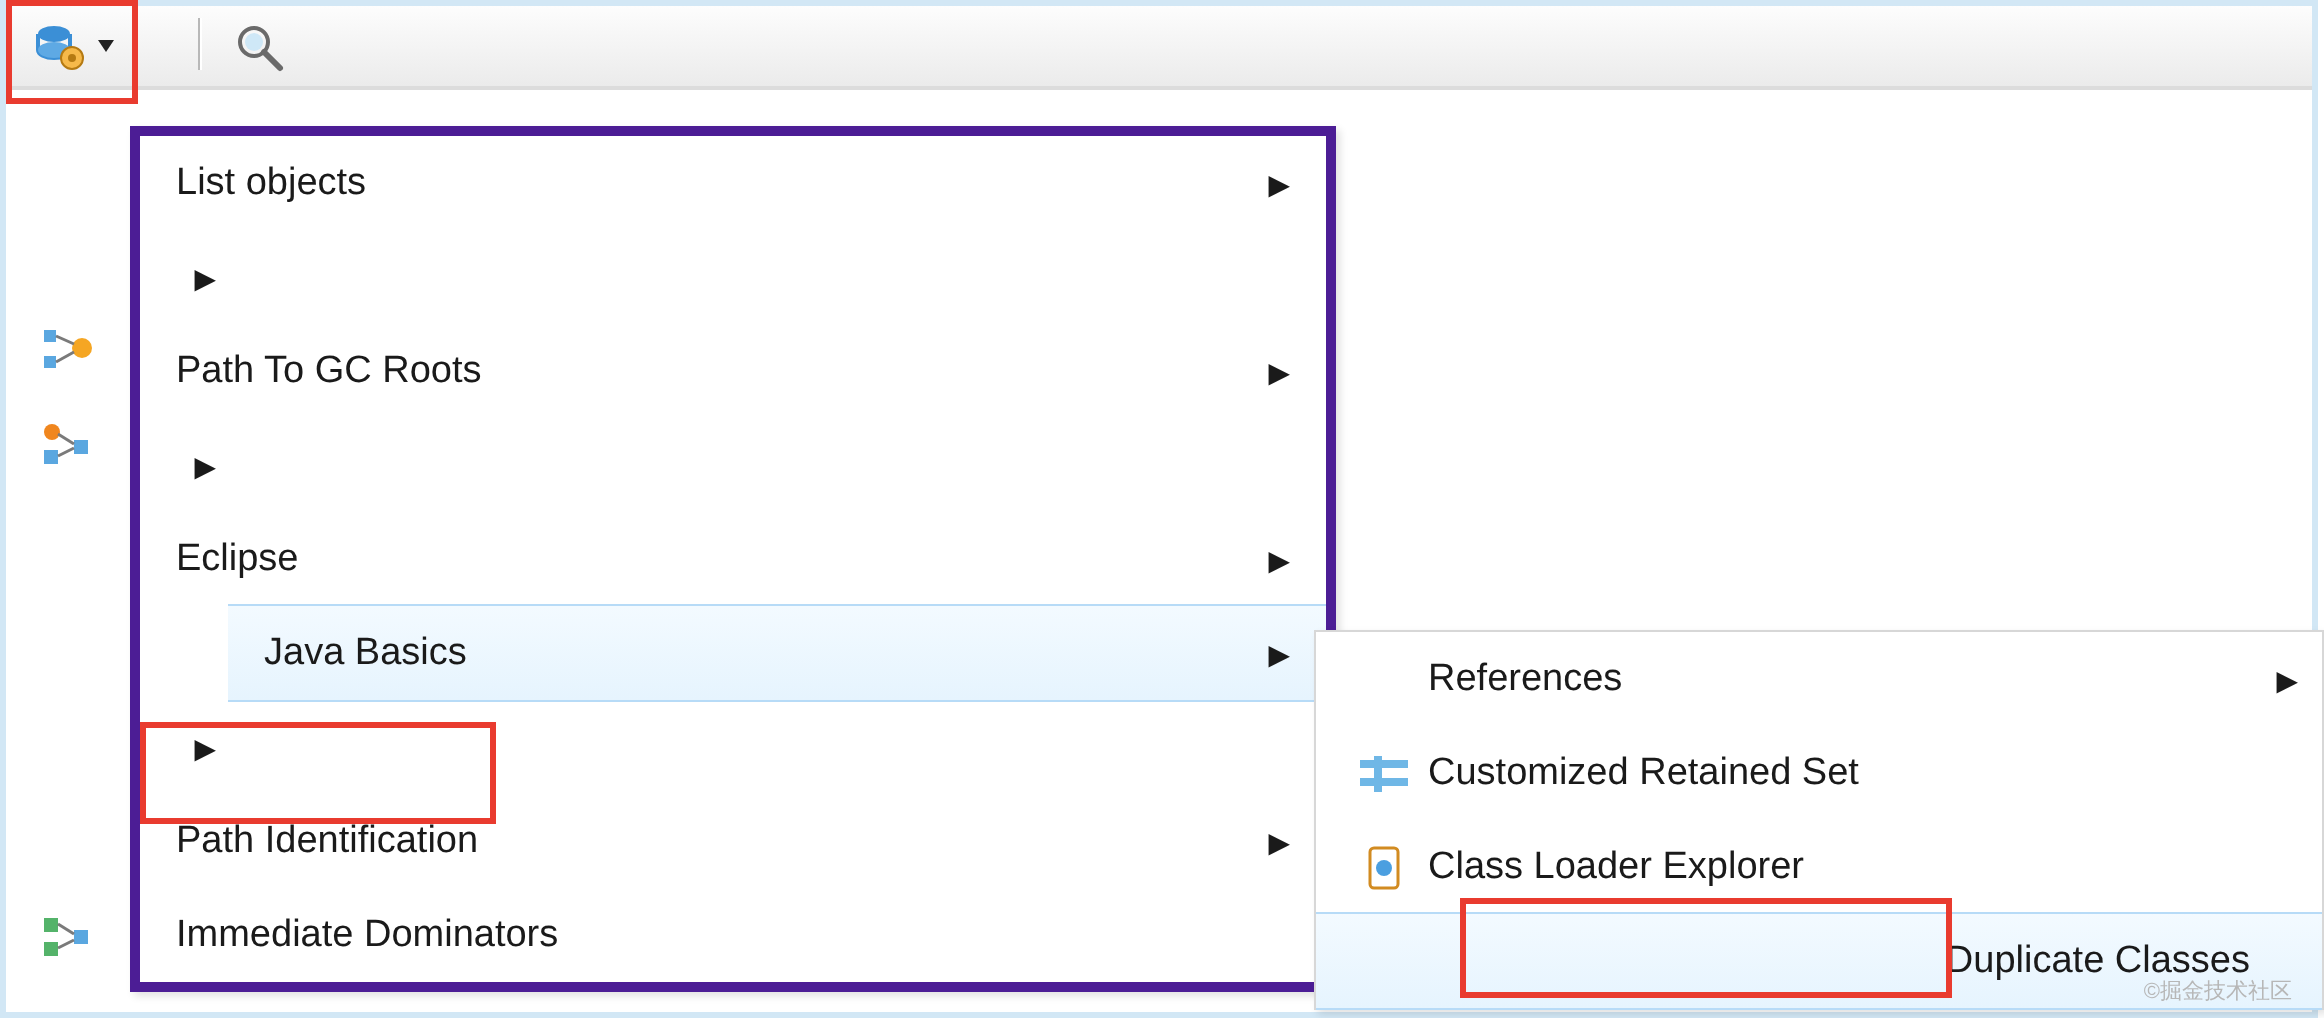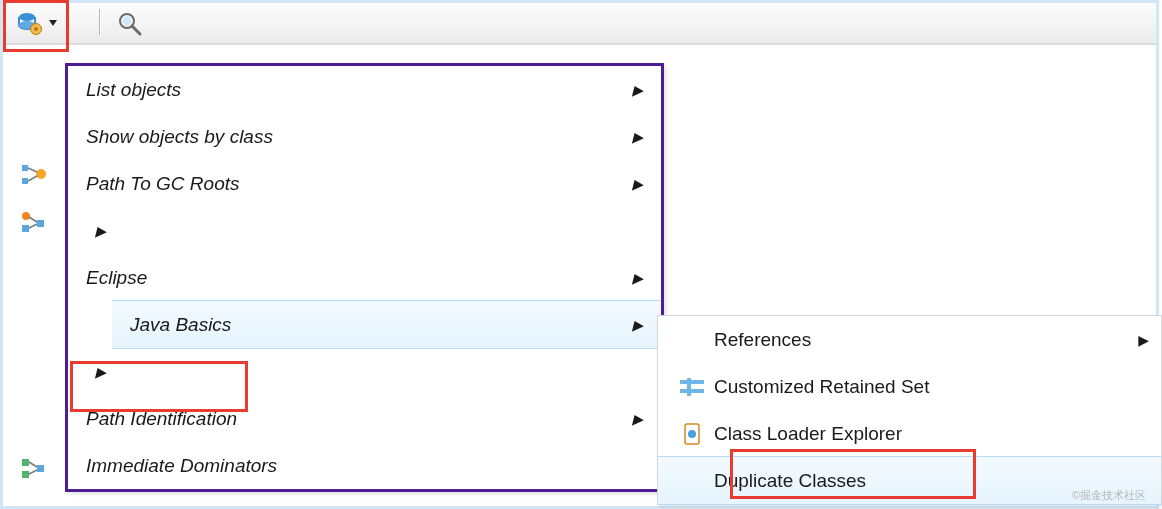--- a/index.html
+++ b/index.html
@@ -13,36 +13,36 @@
   .tool-btn{position:absolute;top:0;left:6px;width:56px;height:40px;display:flex;align-items:center;justify-content:center;gap:6px;}
   .redbox-toolbar{position:absolute;left:0;top:-3px;width:60px;height:46px;border:3px solid #e93b2f;pointer-events:none;}
   .separator{position:absolute;left:96px;top:6px;width:0;height:26px;border-left:1px solid #b8b8b8;border-right:1px solid #fff;}
   .search-btn{position:absolute;left:110px;top:4px;width:34px;height:34px;display:flex;align-items:center;justify-content:center;}
 
   
   .icon-col{position:absolute;left:0;top:44px;width:60px;bottom:0;}
   .icon-slot{width:60px;height:48px;display:flex;align-items:center;justify-content:center;}
 
   
-  .menu{position:absolute;left:62px;top:60px;width:593px;border:3px solid #4c1d95;
-        box-shadow:2px 2px 4px rgba(0,0,0,.12);background:#fff;font-style:italic;}
+  .menu{position:absolute;left:62px;top:60px;width:593px;border:5px solid #4c1d95;
+        box-shadow:2px 2px 4px rgba(0,0,0,.12);background:#fff;}
   .menu-row{display:flex;align-items:center;height:47px;padding:0 18px;position:relative;}
   .menu-row .label{flex:1;}
   .menu-row .arrow{width:20px;text-align:right;font-size:14px;}
   .menu-row.selected{background:linear-gradient(#f3faff,#e6f4fe);border-top:1px solid #b7dbf7;border-bottom:1px solid #b7dbf7;margin-top:-1px;margin-bottom:-1px;margin-left:44px;}
   .redbox-item1{position:absolute;left:67px;top:358px;width:172px;height:45px;border:3px solid #e93b2f;pointer-events:none;}
 
   
   .submenu{position:absolute;left:654px;top:312px;width:503px;border:1px solid #d7d7d7;
            box-shadow:2px 2px 4px rgba(0,0,0,.12);background:#fff;}
   .submenu-row{display:flex;align-items:center;height:47px;padding:0 12px;position:relative;}
   .submenu-row .sicon{width:44px;display:flex;align-items:center;justify-content:center;}
   .submenu-row .label{flex:1;}
   .submenu-row .arrow{width:24px;text-align:right;font-size:14px;}
-  .submenu-row.selected{background:linear-gradient(#f3faff,#e6f4fe);border-top:1px solid #b7dbf7;border-bottom:1px solid #b7dbf7;margin-top:-1px;margin-bottom:-1px;}
+  .submenu-row.selected{background:linear-gradient(#f3faff,#e6f4fe);border-top:1px solid #b7dbf7;border-bottom:1px solid #b7dbf7;margin-top:-1px;margin-bottom:-1px;text-align:right;}
   .redbox-item2{position:absolute;left:727px;top:446px;width:240px;height:44px;border:3px solid #e93b2f;pointer-events:none;}
 
   .watermark{position:absolute;right:10px;bottom:3px;font-size:11px;color:#b7b7b7;}
   svg{display:block}
 </style>
 </head>
 <body>
 
 <div class="stage">
   <div class="outer">
@@ -106,21 +106,20 @@
         </svg>
       </div>
     </div>
 
     <div class="menu">
       <div class="menu-row">
         <span class="label">List objects</span>
         <span class="arrow">▶</span>
       </div>
       <div class="menu-row">
-        <span class="label">Show objects by class</span>
         <span class="arrow">▶</span>
       </div>
       <div class="menu-row">
         <span class="label">Path To GC Roots</span>
         <span class="arrow">▶</span>
       </div>
       <div class="menu-row">
         <span class="arrow">▶</span>
       </div>
       <div class="menu-row">

